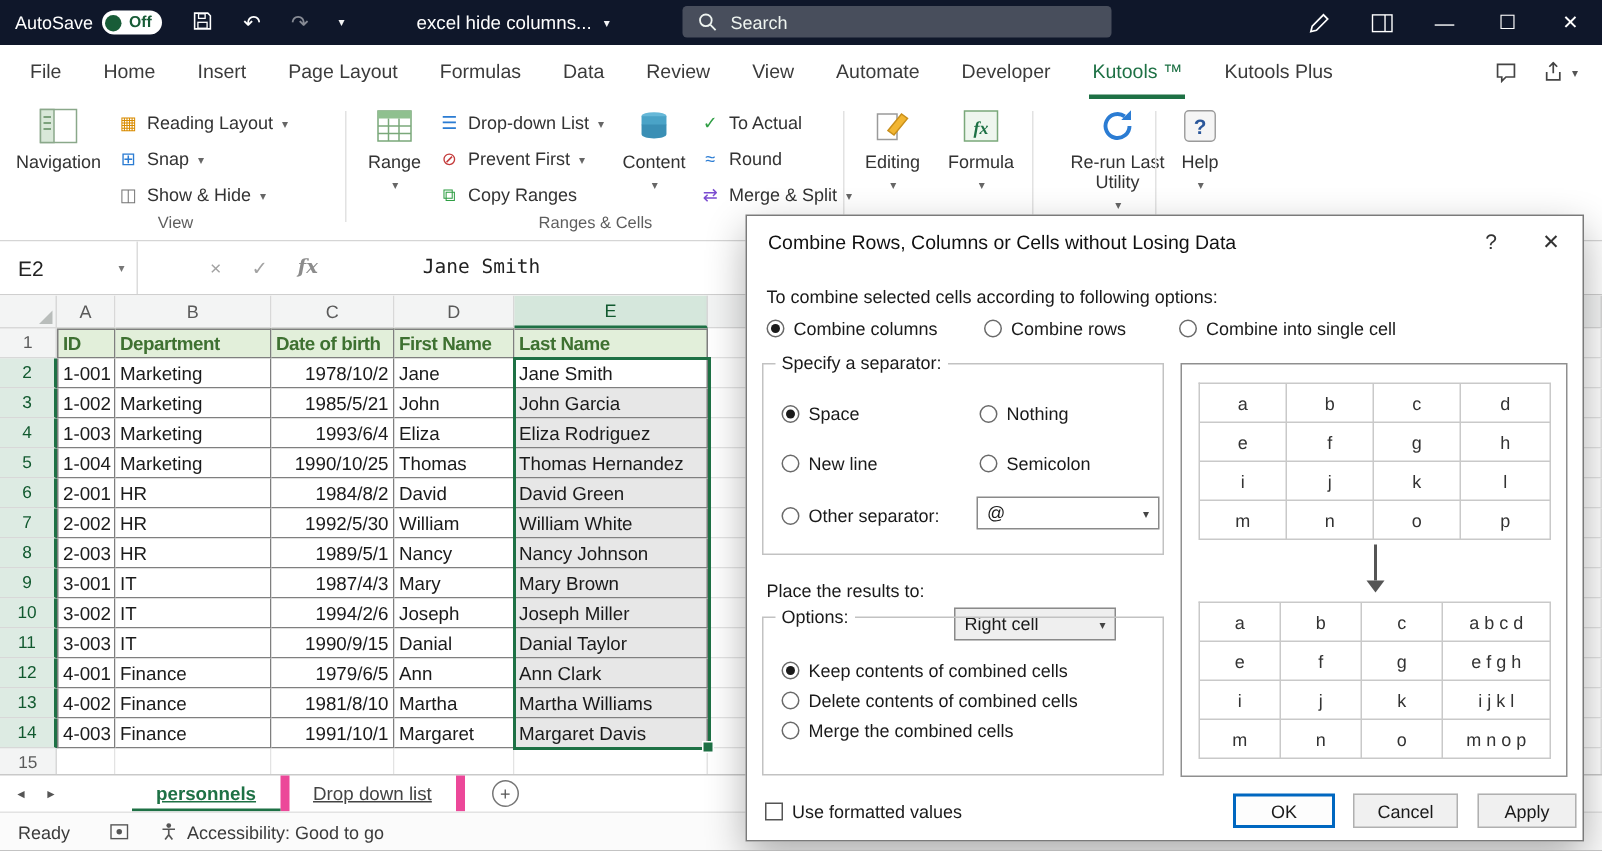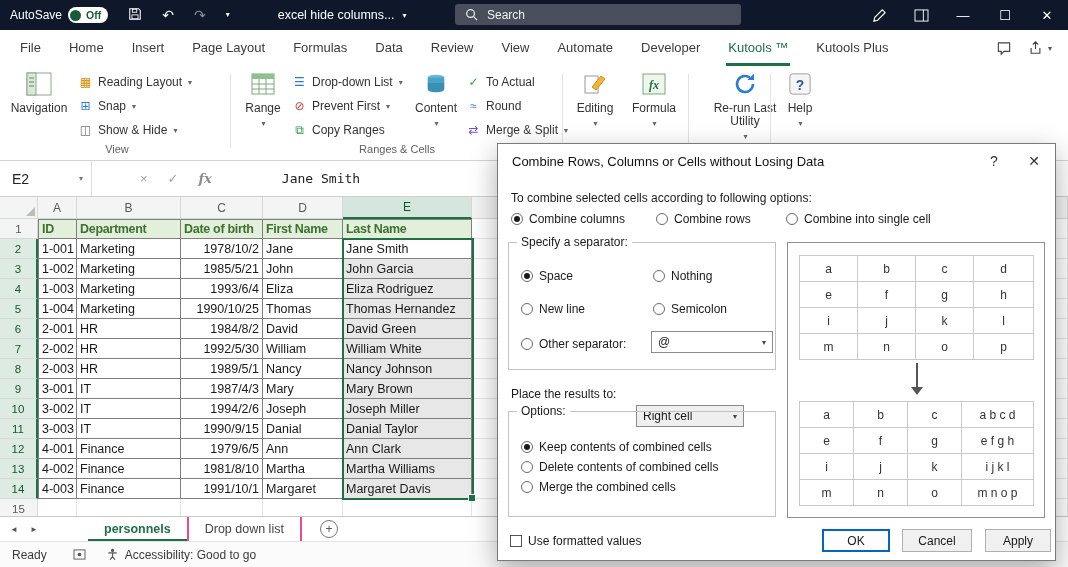--- a/index.html
+++ b/index.html
@@ -67,21 +67,21 @@
   .cell.hdr{background:#e2efda;color:#3e7131;font-weight:bold;letter-spacing:-0.3px;}
   .cell.sel{background:#e7e7e7;}
   .cell.active-cell{background:#fff;}
   #sel-overlay{position:absolute;left:342px;top:41px;width:132px;height:262px;border:2px solid #1e7145;box-sizing:border-box;pointer-events:none;z-index:5;}
   #sel-overlay .fill-handle{position:absolute;right:-4px;bottom:-4px;width:6px;height:6px;background:#1e7145;border:1px solid #fff;}
 
   
   #tabbar{position:absolute;left:0;top:516px;width:1068px;height:25px;background:#fff;border-top:1px solid #c9c9c9;box-sizing:border-box;display:flex;align-items:stretch;}
   .nav-arrows{display:flex;align-items:center;gap:12px;margin-left:10px;width:78px;color:#555;font-size:8px;}
   #stabs{display:flex;align-items:stretch;}
-  .stab{padding:0 16px;display:flex;align-items:center;font-size:12.5px;color:#444;border-right:2px solid #ec4899;position:relative;white-space:nowrap;}
+  .stab{padding:0 16px;display:flex;align-items:center;font-size:12.5px;color:#444;border-right:6px solid #ec4899;position:relative;white-space:nowrap;text-decoration:underline;}
   .stab.active{color:#1e7145;font-weight:bold;}
   .stab.active::after{content:"";position:absolute;left:0;right:0;bottom:0;height:2px;background:#1e7145;}
   .add-sheet{width:16px;height:16px;border:1px solid #767676;border-radius:50%;color:#555;display:flex;align-items:center;justify-content:center;font-size:12px;line-height:1;margin:auto 0 auto 18px;flex:none;}
 
   
   #statusbar{position:absolute;left:0;top:541px;width:1068px;height:26px;background:#fbfbfb;border-top:1px solid #e3e3e3;box-sizing:border-box;display:flex;align-items:center;font-size:12px;color:#3b3b3b;}
 
   
   #dialog{position:absolute;left:497px;top:143px;width:559px;height:418px;background:#fff;border:1px solid #7a7a7a;box-shadow:0 10px 26px rgba(0,0,0,.32);box-sizing:border-box;font-size:12px;color:#1a1a1a;z-index:20;}
   .dtitle{position:absolute;left:14px;top:10px;font-size:13px;color:#111;white-space:nowrap;}

